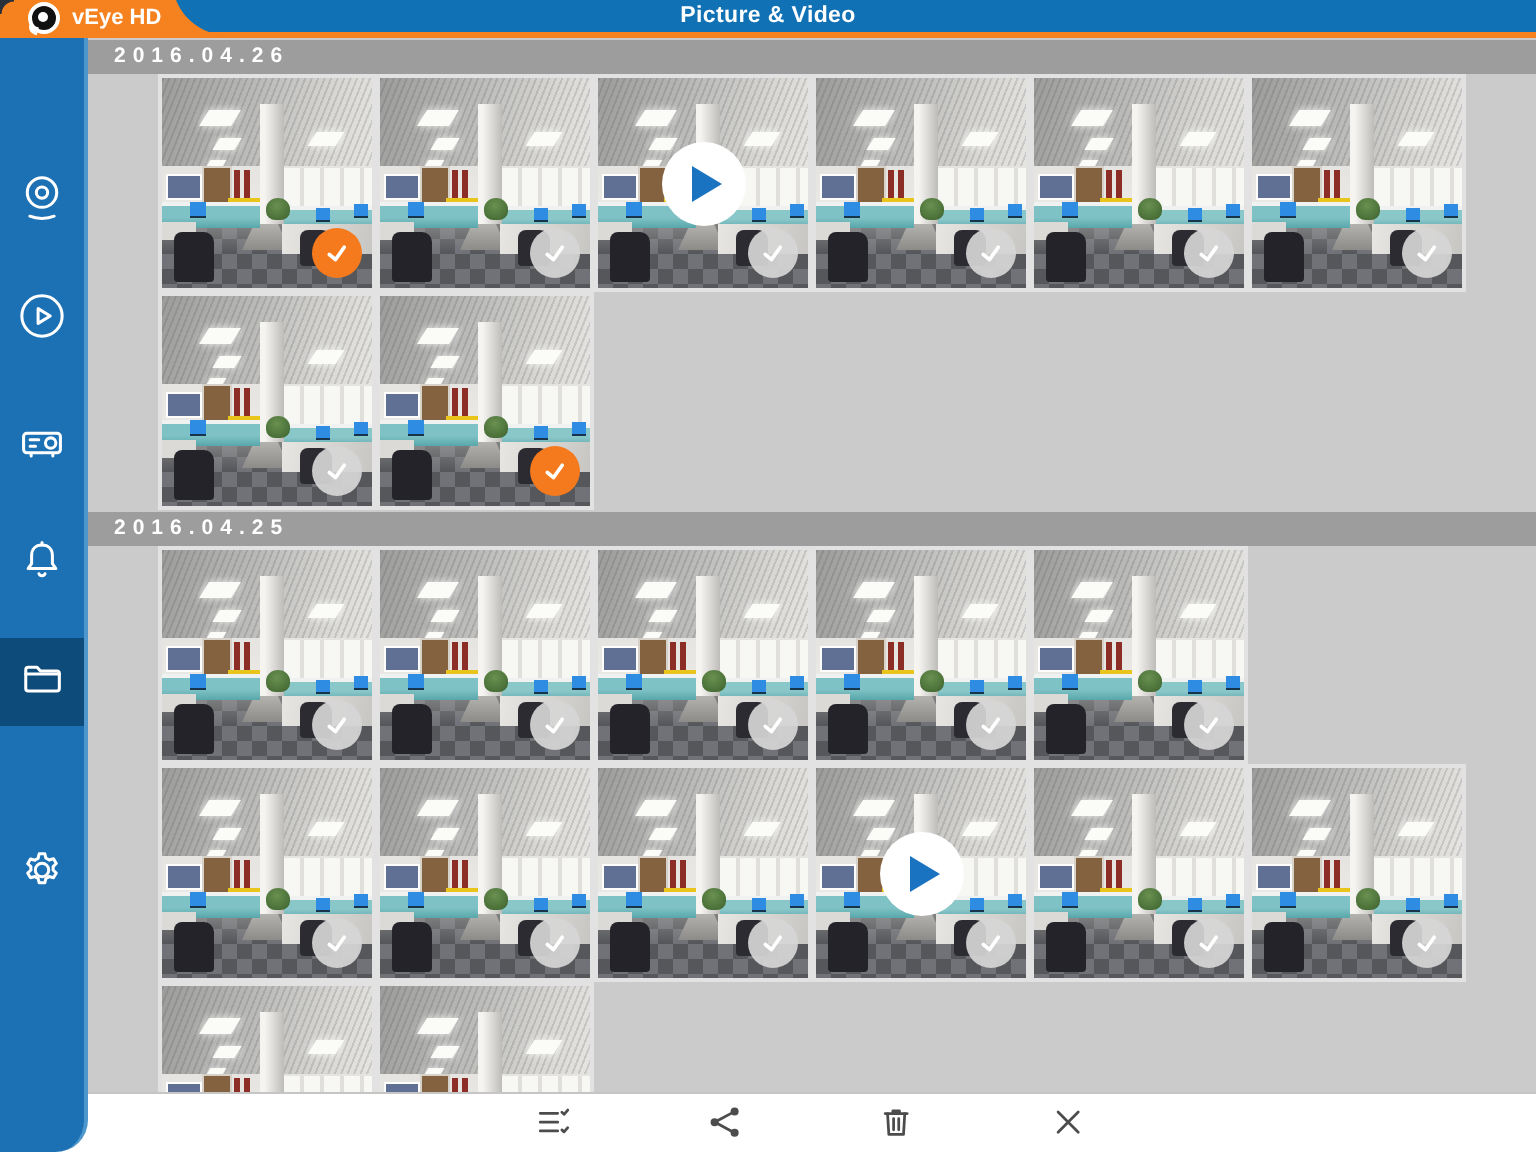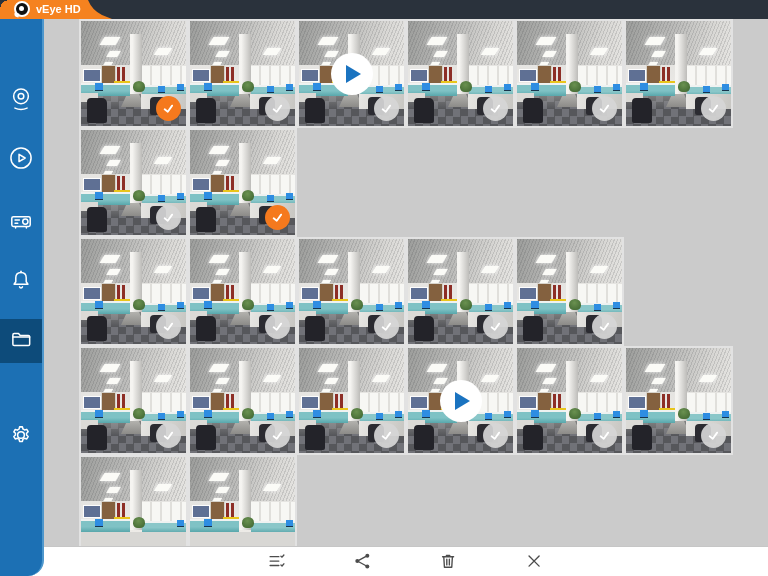--- a/index.html
+++ b/index.html
@@ -109,20 +109,23 @@
   .tool-btn{width:22px;height:22px;background:none;border:none;padding:0;cursor:pointer;}
   .tool-btn svg{width:22px;height:22px;fill:none;stroke:#4c4c4c;stroke-width:1.5;
       stroke-linecap:round;stroke-linejoin:round;}
   .tool-btn svg .f{fill:#4c4c4c;stroke:none;}
 </style>
 </head>
 <body>
 
 <div class="stage">
 
+  <div class="header">
+    <div class="header-title">Picture &amp; Video</div>
+  </div>
 
   <svg class="tab" viewBox="0 0 114 19">
     <path d="M0 19 V6 Q0 0 6 0 H88 Q92 10 102 15 L112 19 Z" fill="#f5821f"></path>
   </svg>
   <div class="notch"></div>
   <div class="logo"></div>
   <div class="brand">vEye HD</div>
 
   <div class="toolbar">
       <button class="tool-btn"><span><svg viewBox="0 0 24 24">
@@ -181,20 +184,21 @@
       </div>
       <div class="side-item" style="top: 396px;">
         <span><svg viewBox="0 0 24 24">
             <circle cx="12" cy="12" r="3.1"></circle>
             <path d="M10.7 4.5h2.6l.5 2a5.7 5.7 0 0 1 1.5.9l2-.6 1.3 2.2-1.5 1.4c.1.5.1 1.1 0 1.6l1.5 1.4-1.3 2.2-2-.6a5.7 5.7 0 0 1-1.5.9l-.5 2h-2.6l-.5-2a5.7 5.7 0 0 1-1.5-.9l-2 .6-1.3-2.2 1.5-1.4a5.7 5.7 0 0 1 0-1.6L5.4 9.1l1.3-2.2 2 .6a5.7 5.7 0 0 1 1.5-.9Z"></path>
           </svg></span>
       </div>
     </div>
 
   <div class="main">
+      <div class="date-bar">2016.04.26</div>
       <div class="thumb-row">
         <div class="thumb-cell">
           <span class="scene">
             <i class="sc ceil"></i>
             <i class="sc lt l1"></i>
             <i class="sc lt l2"></i>
             <i class="sc lt l3"></i>
             <i class="sc lt l4"></i>
             <i class="sc wall"></i>
             <i class="sc win"></i>
@@ -460,20 +464,21 @@
             <i class="sc chair cl"></i>
             <i class="sc chair cr"></i>
           </span>
           <span class="check selected">
             <svg viewBox="0 0 24 24">
               <path d="M6.5 12.5l4 4 7-8"></path>
             </svg>
           </span>
         </div>
       </div>
+      <div class="date-bar">2016.04.25</div>
       <div class="thumb-row">
         <div class="thumb-cell">
           <span class="scene">
             <i class="sc ceil"></i>
             <i class="sc lt l1"></i>
             <i class="sc lt l2"></i>
             <i class="sc lt l3"></i>
             <i class="sc lt l4"></i>
             <i class="sc wall"></i>
             <i class="sc win"></i>

